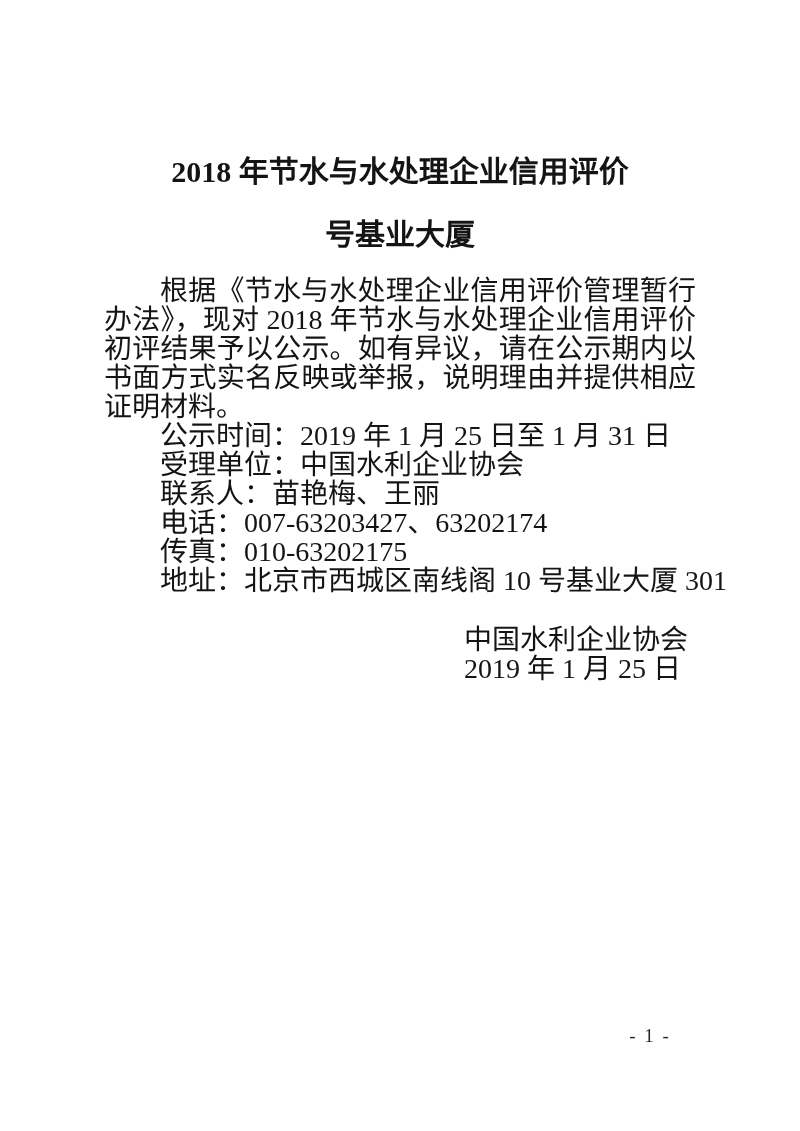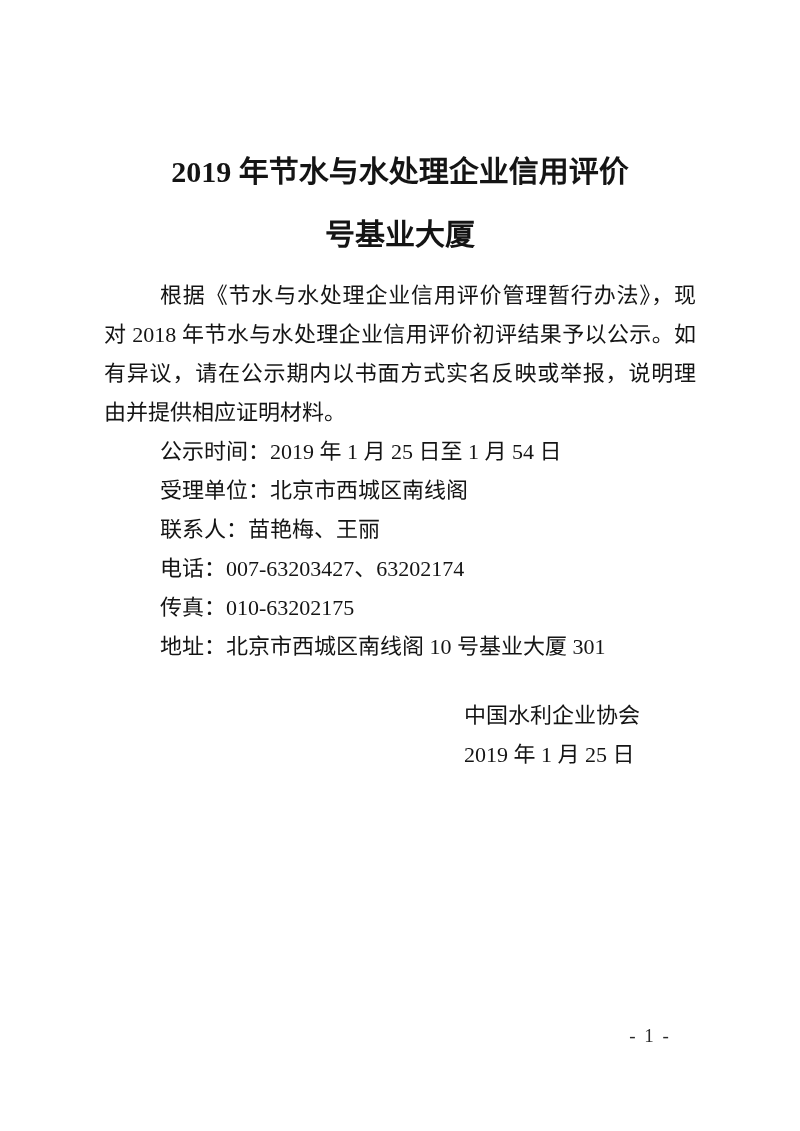--- a/index.html
+++ b/index.html
@@ -23,22 +23,22 @@
     width: 592px;
   }
   .doc-title {
     text-align: center;
     font-weight: bold;
     font-size: 30px;
     line-height: 63px;
     white-space: nowrap;
   }
   .body-text {
-    font-size: 22px;
-    line-height: 39px;
+    font-size: 28px;
+    line-height: 29px;
   }
   .para {
     margin: 10px 0 0 0;
     text-indent: 56px;
     text-align: justify;
     text-justify: inter-ideograph;
   }
   .info-line {
     padding-left: 56px;
     white-space: nowrap;
@@ -66,29 +66,29 @@
     color: #2a2a2a;
     letter-spacing: 2px;
   }
 </style>
 </head>
 <body>
 
 <div class="page">
   <div class="content">
 
-    <div class="doc-title">2019 年节水与水处理企业信用评价</div>
+    <div class="doc-title">2018 年节水与水处理企业信用评价</div>
 
     <div class="doc-title">号基业大厦</div>
 
     <div class="body-text para">根据《节水与水处理企业信用评价管理暂行办法》，现对 2018 年节水与水处理企业信用评价初评结果予以公示。如有异议，请在公示期内以书面方式实名反映或举报，说明理由并提供相应证明材料。</div>
 
-    <div class="body-text info-line">公示时间：2019 年 1 月 25 日至 1 月 54 日</div>
+    <div class="body-text info-line">公示时间：2019 年 1 月 25 日至 1 月 31 日</div>
 
-    <div class="body-text info-line">受理单位：北京市西城区南线阁</div>
+    <div class="body-text info-line">受理单位：中国水利企业协会</div>
 
     <div class="body-text info-line">联系人：苗艳梅、王丽</div>
 
     <div class="body-text info-line">电话：007-63203427、63202174</div>
 
     <div class="body-text info-line">传真：010-63202175</div>
 
 
     <div class="body-text info-line">地址：北京市西城区南线阁 10 号基业大厦 301</div>
 

